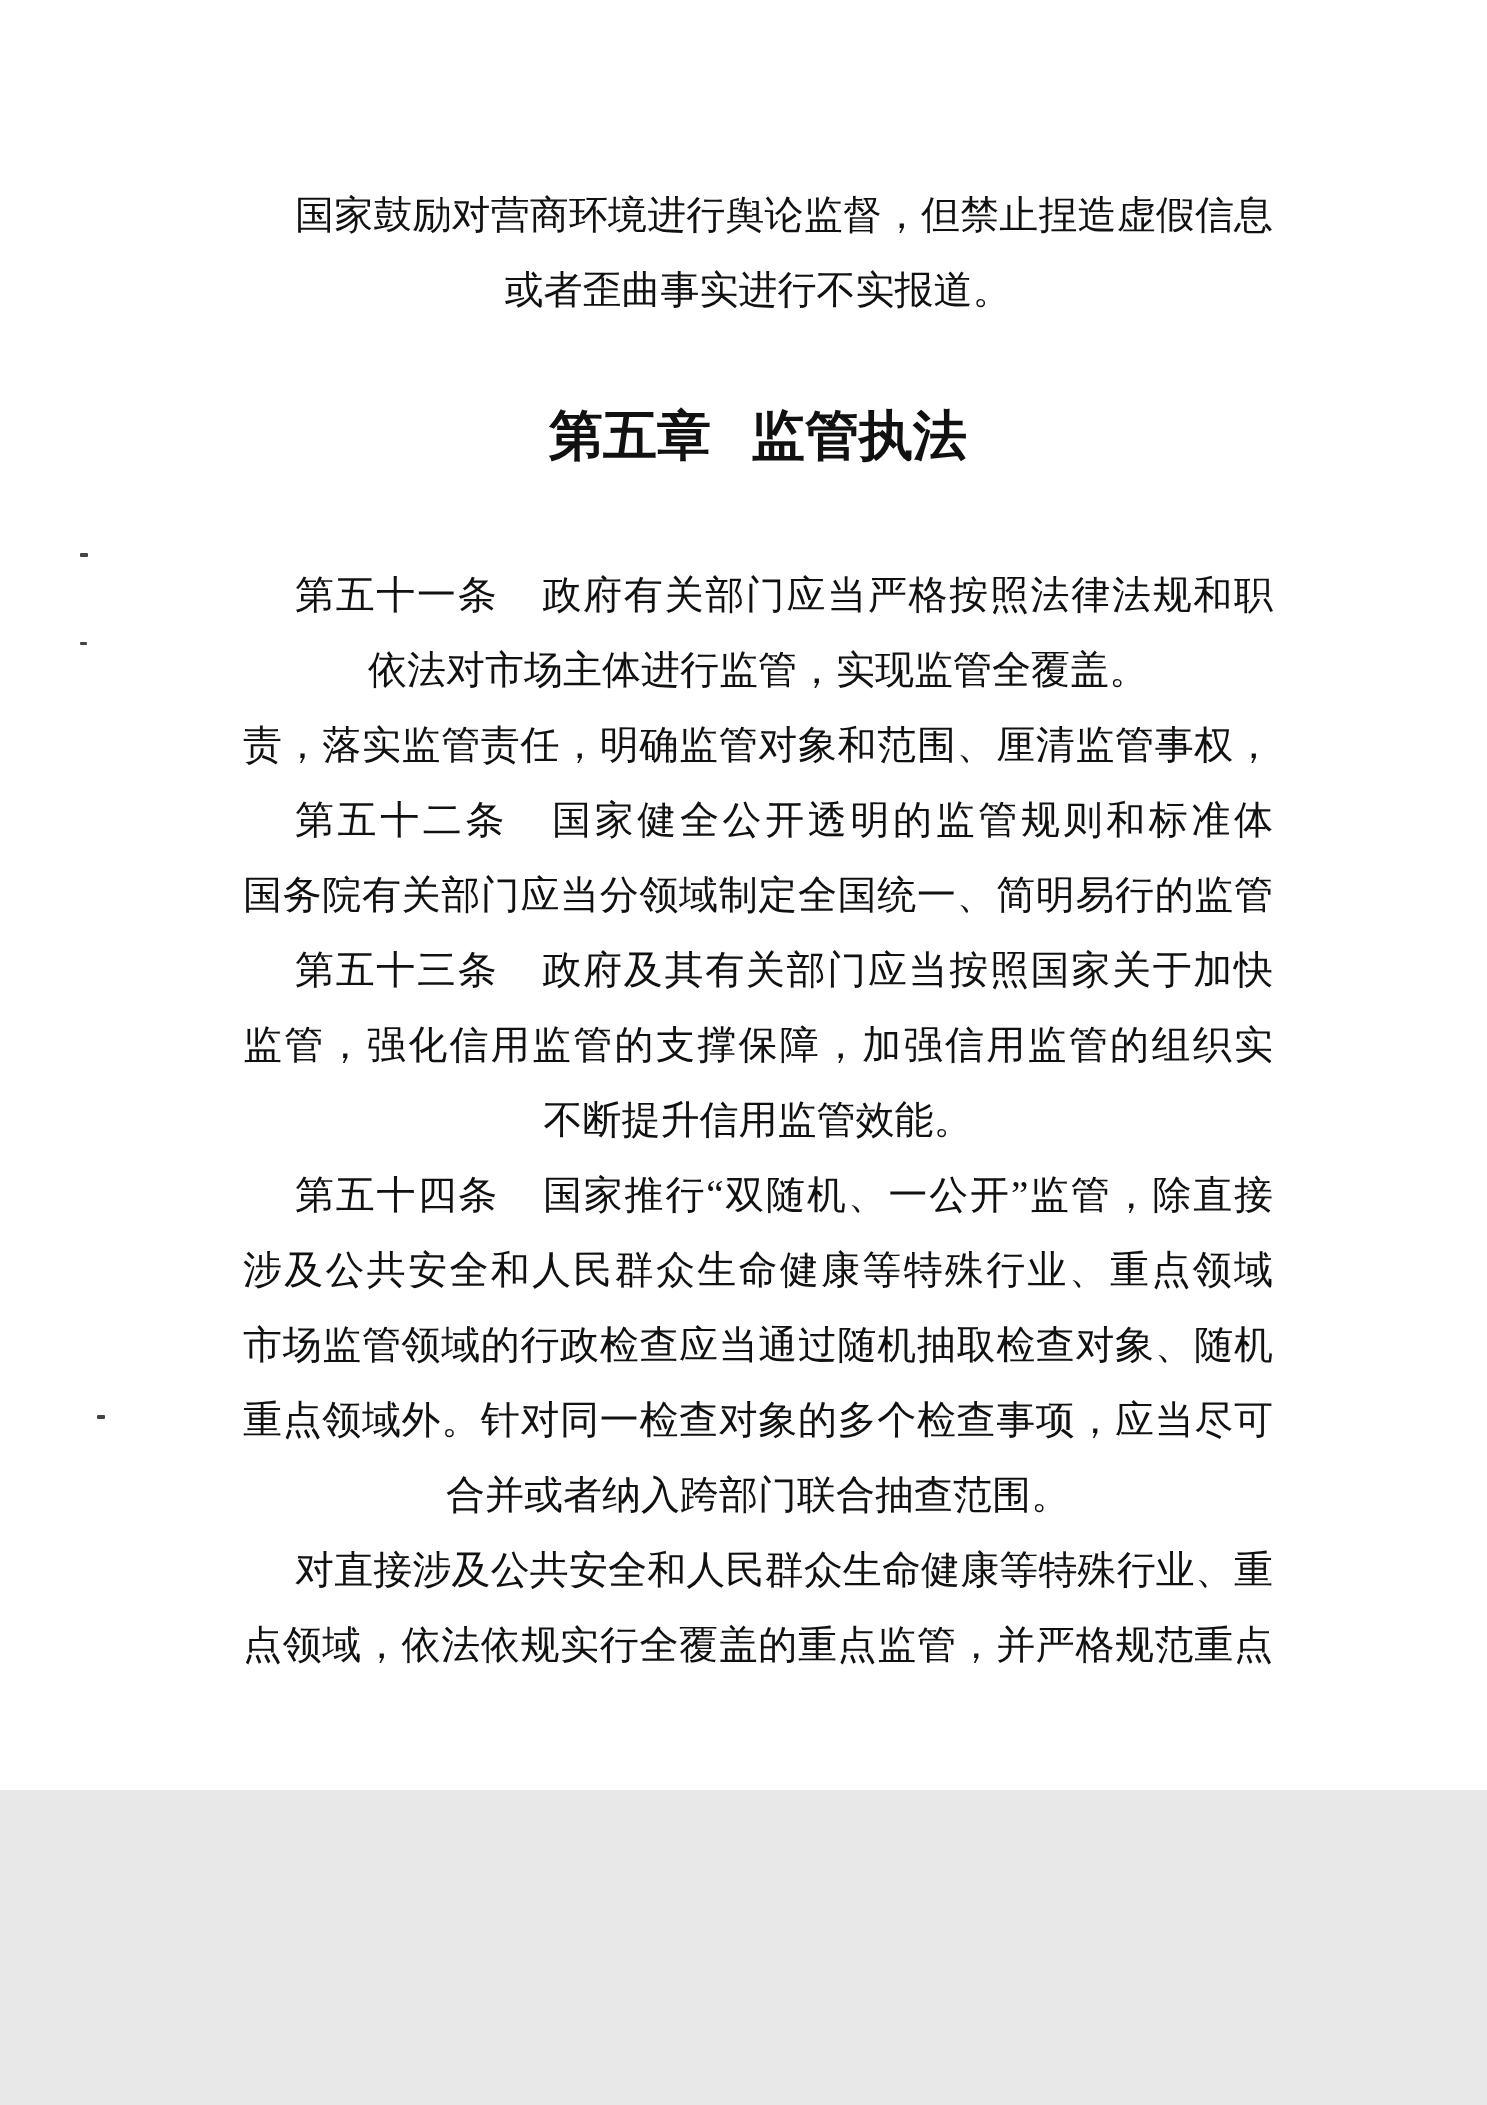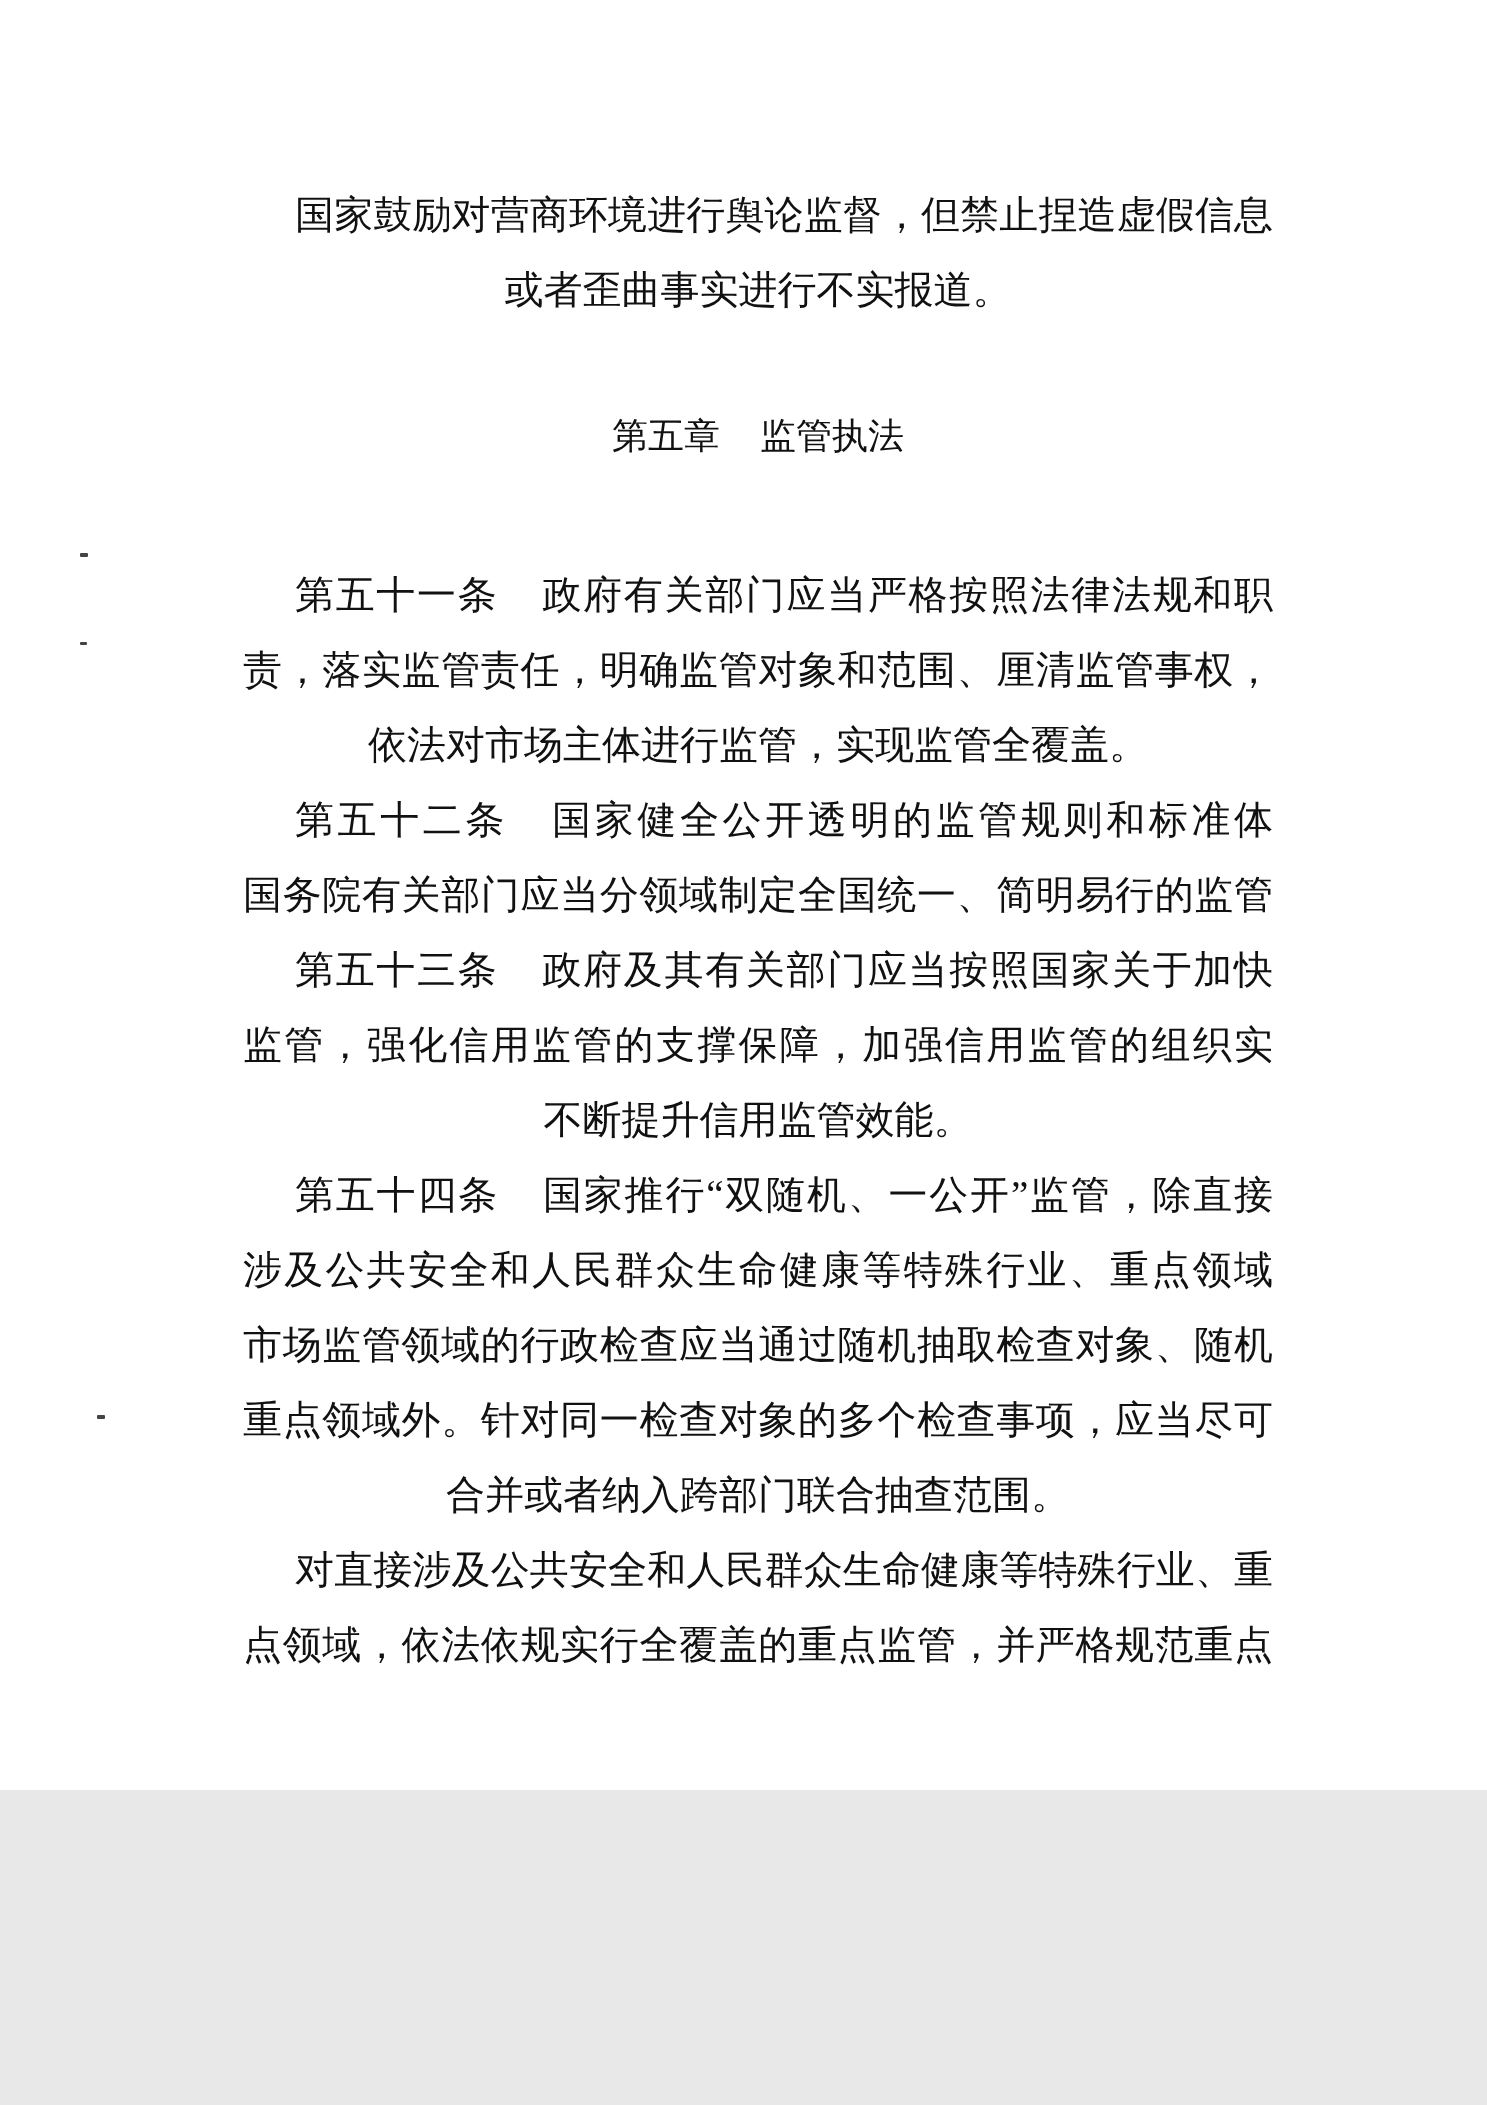--- a/index.html
+++ b/index.html
@@ -43,22 +43,22 @@
   .term {
     font-weight: normal;
     margin-right: 44px;
   }
   .chapter-heading {
     height: 75px;
     line-height: 75px;
     margin-top: 72px;
     margin-bottom: 83px;
     text-align: center;
-    font-weight: normal;
-    font-size: 36px;
+    font-weight: bold;
+    font-size: 54px;
     white-space: nowrap;
   }
   .chapter-heading .chapter-title {
     margin-left: 40px;
   }
   .speck {
     position: absolute;
     background: #444444;
     border-radius: 1px;
   }
@@ -80,22 +80,22 @@
     <div class="line justify indent">国家鼓励对营商环境进行舆论监督，但禁止捏造虚假信息</div>
     <div class="line">或者歪曲事实进行不实报道。</div>
 
     <div class="chapter-heading">
       <span class="chapter-no">第五章</span><span class="chapter-title">监管执法</span>
     </div>
 
     <div class="line justify indent">
       <span class="term">第五十一条</span><span>政府有关部门应当严格按照法律法规和职</span>
     </div>
+    <div class="line">依法对市场主体进行监管，实现监管全覆盖。</div>
     <div class="line justify">责，落实监管责任，明确监管对象和范围、厘清监管事权，</div>
-    <div class="line">依法对市场主体进行监管，实现监管全覆盖。</div>
 
     <div class="line justify indent">
       <span class="term">第五十二条</span><span>国家健全公开透明的监管规则和标准体系。</span>
     </div>
     <div class="line justify">国务院有关部门应当分领域制定全国统一、简明易行的监管</div>
 
     <div class="line justify indent">
       <span class="term">第五十三条</span><span>政府及其有关部门应当按照国家关于加快</span>
     </div>
     <div class="line justify">监管，强化信用监管的支撑保障，加强信用监管的组织实施，</div>

